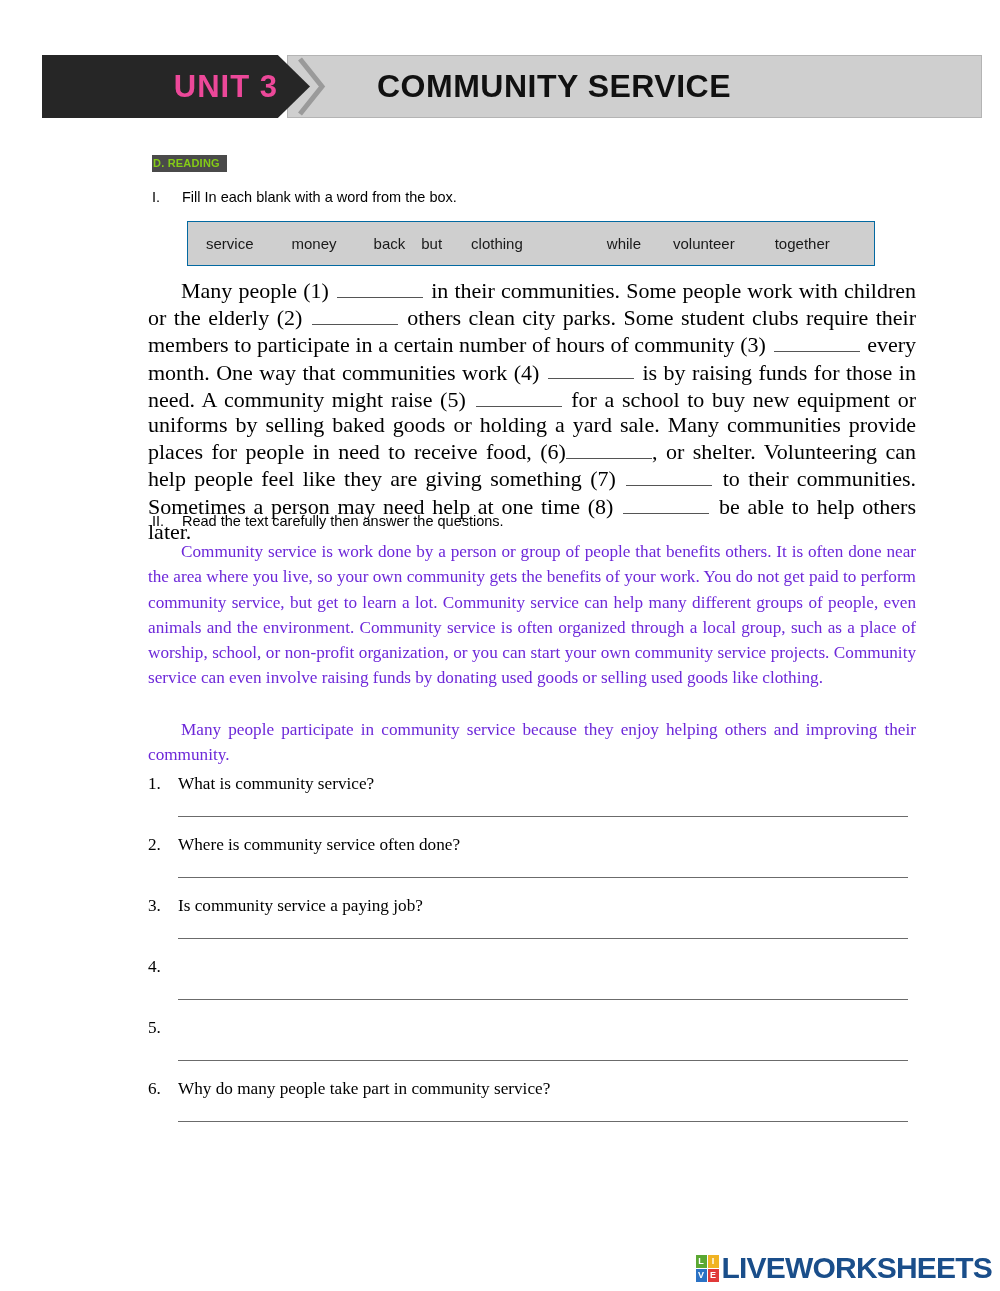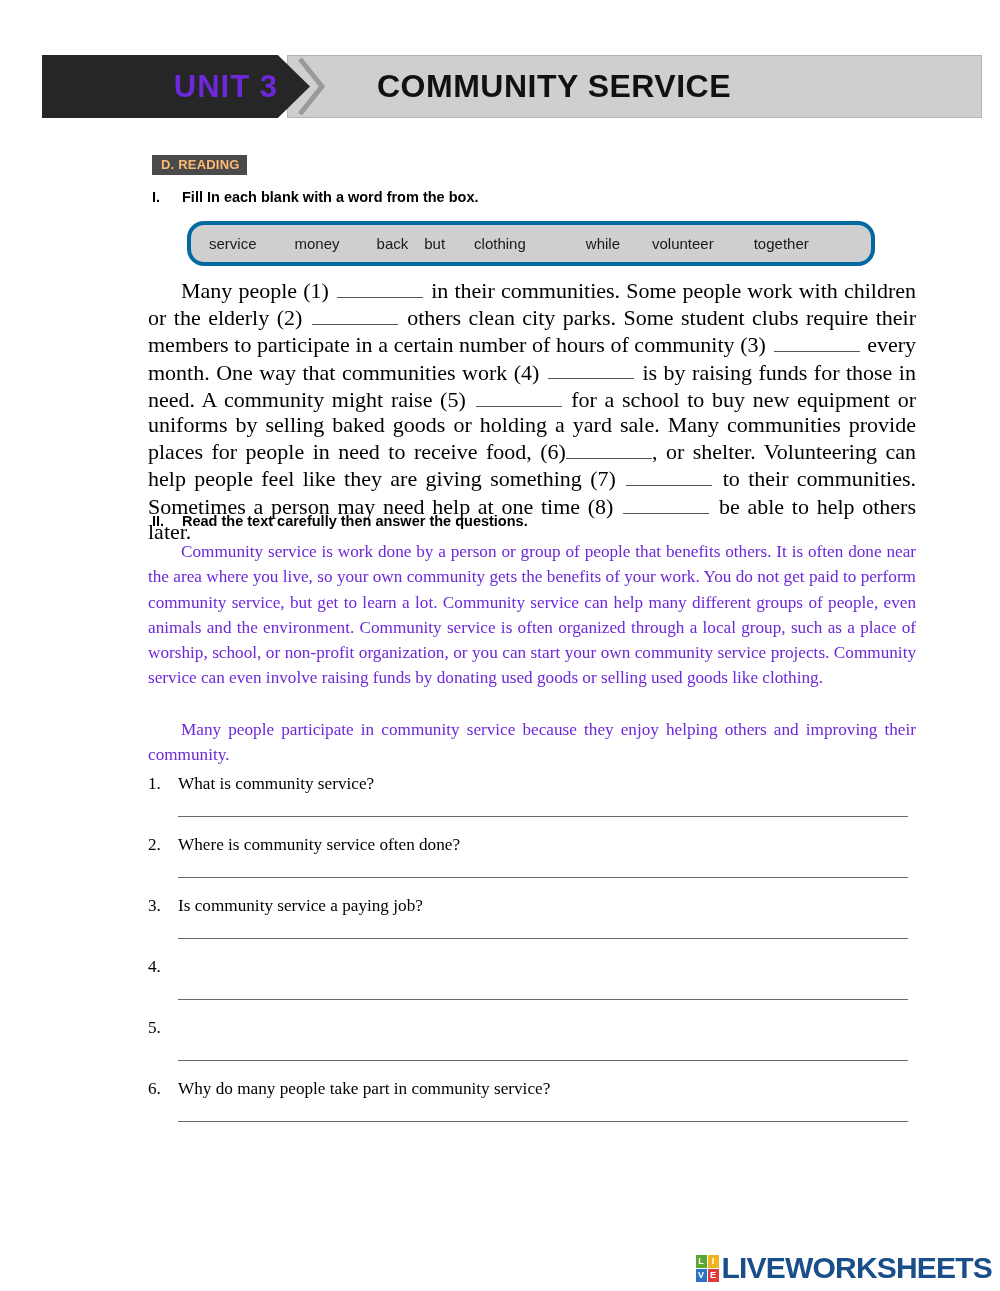--- a/index.html
+++ b/index.html
@@ -52,21 +52,21 @@
   }
   .header-chevron svg { display:block; }
   .unit-label {
     position: absolute;
     left: 0;
     top: 0;
     width: 236px;
     height: 45px;
     line-height: 63px;
     text-align: right;
-    color: #6d28d9;
+    color: #ec4899;
     font-family: "Liberation Sans", sans-serif;
     font-weight: bold;
     font-size: 31px;
     letter-spacing: 1px;
   }
   .unit-title {
     position: absolute;
     left: 335px;
     top: 0;
     height: 46px;
@@ -77,75 +77,75 @@
     font-size: 32px;
     letter-spacing: 0.5px;
   }
 
   
   .section-tag {
     position: absolute;
     left: 152px;
     top: 155px;
     background: #4a4a4a;
-    color: #fdba74;
-    font-family: "Liberation Sans", sans-serif;
-    font-weight: bold;
-    font-size: 13px;
-    padding: 2px 7px 3px 9px;
+    color: #84cc16;
+    font-family: "Liberation Sans", sans-serif;
+    font-weight: bold;
+    font-size: 11px;
+    padding: 2px 7px 3px 1px;
     letter-spacing: 0.2px;
   }
 
   
   .ex-heading {
     position: absolute;
     font-family: "Liberation Sans", sans-serif;
-    font-weight: bold;
+    font-weight: normal;
     font-size: 14.5px;
     color: #000;
     white-space: nowrap;
   }
   .ex-heading .num {
     display: inline-block;
     width: 30px;
   }
   #ex1-heading { left: 152px; top: 189px; }
   #ex2-heading { left: 152px; top: 513px; }
 
   
   .word-box {
     position: absolute;
     left: 187px;
     top: 221px;
     width: 688px;
     height: 45px;
     background: #cfcfcf;
-    border: 4px solid #0369a1;
-    border-radius: 17px;
+    border: 1px solid #0369a1;
+    border-radius: 0;
     box-sizing: border-box;
   }
   .word-box-inner {
     position: absolute;
     left: 0; top: 0; right: 0; bottom: 0;
     display: flex;
     align-items: center;
     padding: 0 18px;
     font-family: "Liberation Sans", sans-serif;
     font-size: 15px;
     color: #1a1a1a;
   }
   .word-box-inner .w {
     white-space: nowrap;
   }
   .wgap-1 { margin-right: 38px; }
   .wgap-2 { margin-right: 37px; }
   .wgap-3 { margin-right: 16px; text-align: right; }
   .wgap-4 { margin-right: 29px; }
   .wgap-5 { margin-right: 60px; }
-  .wgap-6 { margin-right: 32px; }
+  .wgap-6 { margin-right: 32px; margin-left: 24px; }
   .wgap-7 { margin-right: 40px; }
 
   
   .cloze {
     position: absolute;
     left: 148px;
     top: 276px;
     width: 768px;
     font-family: "Liberation Serif", "DejaVu Serif", serif;
     font-size: 22px;

